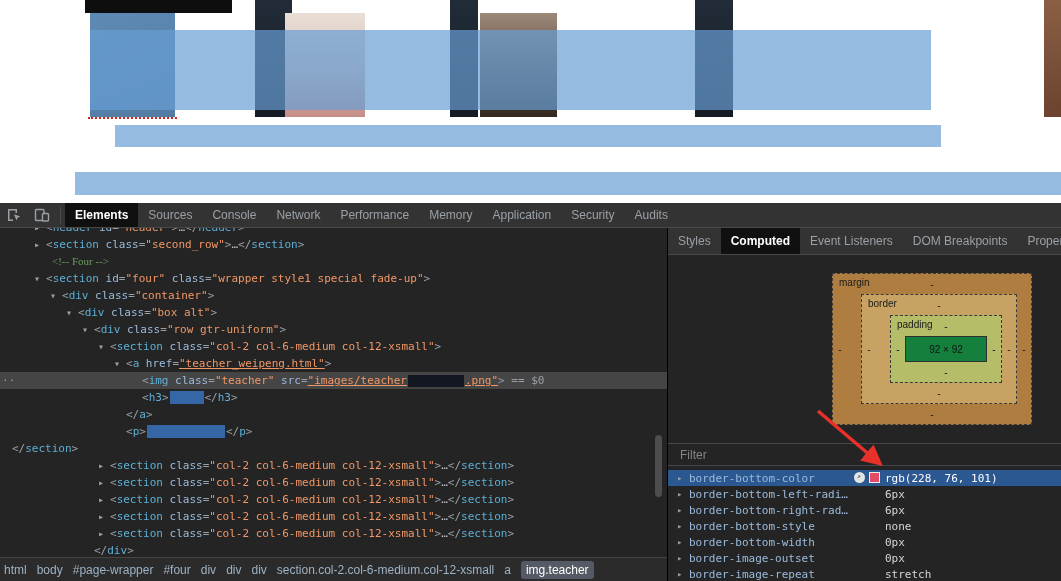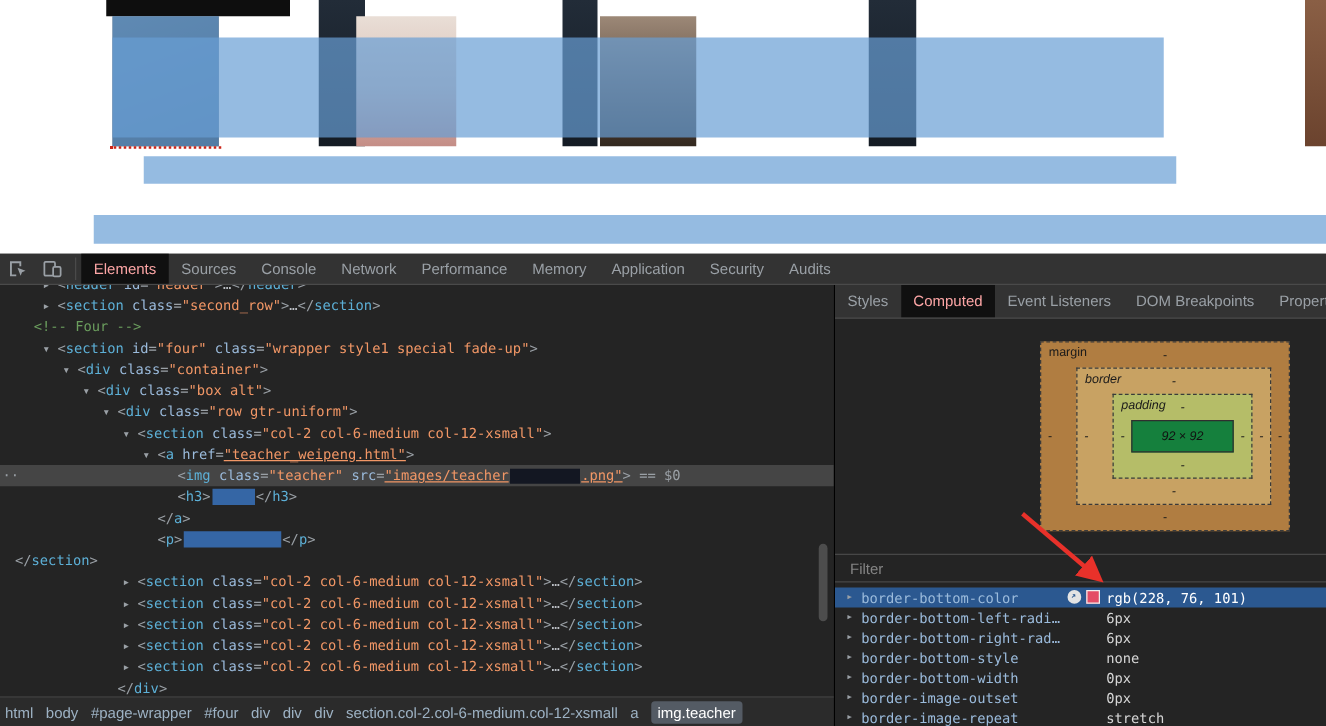--- a/index.html
+++ b/index.html
@@ -12,21 +12,21 @@
   .ph-dark{background:linear-gradient(180deg,#222c38,#141b24);}
   .hl{position:absolute;}
   .red-underline{position:absolute;left:88px;top:117px;width:89px;height:0;border-top:2px dotted #cc2418;}
 
   
   .devtools{position:absolute;top:203px;left:0;width:1061px;height:378px;background:#242424;color:#e8eaed;display:flex;flex-direction:column;}
   .dt-tabbar{flex:0 0 24px;background:#333333;border-bottom:1px solid #4a4a4a;display:flex;align-items:stretch;}
   .dt-iconbtn{display:flex;align-items:center;padding:0 6px;}
   .dt-sep{width:1px;background:#4a4a4a;margin:3px 4px;}
   .dt-tab{padding:0 10px;font-size:12px;color:#9aa0a6;display:flex;align-items:center;cursor:default;white-space:nowrap;}
-  .dt-tab.sel{background:#101010;color:#fca5a5;}
+  .dt-tab.sel{background:#101010;color:#ffffff;font-weight:bold;}
 
   .dt-body{flex:1;display:flex;min-height:0;}
   .dt-left{width:667px;flex:0 0 667px;display:flex;flex-direction:column;border-right:1px solid #000;min-width:0;}
   .tree{flex:1;overflow:hidden;font-family:"DejaVu Sans Mono",monospace;font-size:11px;line-height:17px;position:relative;background:#242424;}
   .trow{height:17px;white-space:pre;position:relative;}
   .trow.sel{background:#454545;}
   .clip{height:8px;overflow:hidden;}
   .clip .trow{margin-top:-9px;}
   .arrow{display:inline-block;width:12px;color:#9aa0a6;font-size:10px;}
   .gutter{position:absolute;left:2px;color:#9aa0a6;}
@@ -47,21 +47,21 @@
   .crumb.sel{background:#545b64;color:#fff;padding:2px 5px;border-radius:3px;}
 
   .dt-right{flex:1;display:flex;flex-direction:column;min-width:0;background:#242424;}
   .rtabs{flex:0 0 26px;background:#333333;border-bottom:1px solid #4a4a4a;display:flex;overflow:hidden;}
   .rcontent{flex:1;display:flex;flex-direction:column;overflow:hidden;}
 
   .bm-wrap{flex:0 0 188px;display:flex;align-items:center;justify-content:flex-end;padding-right:29px;}
   .bm{display:grid;grid-template-columns:14px 1fr 14px;grid-template-rows:20px 1fr 20px;position:relative;font-size:10px;color:#1a1a1a;border:1px dashed #3a3a3a;margin-left:14px;}
   .bm-label{position:absolute;top:3px;left:6px;font-size:10px;color:#1a1a1a;}
   .bm-dash{display:flex;align-items:center;justify-content:center;}
-  .bm-center{display:flex;align-items:center;justify-content:flex-end;font-style:italic;}
+  .bm-center{display:flex;align-items:center;justify-content:flex-end;}
   .bm.margin{background:#b07d41;}
   .bm.border{background:#c8a263;}
   .bm.padding{background:#b5bd68;}
   .bm-content{width:80px;height:24px;background:#15803d;border:1px solid #2f2f2f;display:flex;align-items:center;justify-content:center;font-size:10px;color:#111;}
 
   .filter-bar{flex:0 0 21px;border-top:1px solid #474747;border-bottom:1px solid #474747;display:flex;align-items:center;padding:0 12px;font-size:12px;color:#848484;}
 
   .props{flex:1;padding-top:4px;font-family:"DejaVu Sans Mono",monospace;font-size:11px;overflow:hidden;}
   .prow{height:16px;display:flex;align-items:center;padding-left:9px;white-space:nowrap;}
   .prow.sel{background:#2b5890;}
@@ -130,21 +130,21 @@
     </div>
 
     <div class="dt-body">
 
       <div class="dt-left">
         <div class="tree" id="tree">
             <div class="clip">
               <div class="trow" style="padding-left: 34px;"><span class="arrow">▸</span><span class="tk-p">&lt;</span><span class="tk-t">header</span><span class="tk-a"> id</span><span class="tk-p">=</span><span class="tk-s">"header"</span><span class="tk-p">&gt;</span><span class="tk-e">…</span><span class="tk-p">&lt;/</span><span class="tk-t">header</span><span class="tk-p">&gt;</span></div>
             </div>
             <div class="trow" style="padding-left: 34px;"><span class="arrow">▸</span><span class="tk-p">&lt;</span><span class="tk-t">section</span><span class="tk-a"> class</span><span class="tk-p">=</span><span class="tk-s">"second_row"</span><span class="tk-p">&gt;</span><span class="tk-e">…</span><span class="tk-p">&lt;/</span><span class="tk-t">section</span><span class="tk-p">&gt;</span></div>
-            <div class="trow" style="padding-left: 15px;"><span class="arrow"> </span><span class="tk-c">&lt;!-- Four --&gt;</span></div>
+            <div class="trow" style="padding-left: 40px; font-family: Liberation Serif, serif;"><span class="arrow"> </span><span class="tk-c">&lt;!-- Four --&gt;</span></div>
             <div class="trow" style="padding-left: 34px;"><span class="arrow">▾</span><span class="tk-p">&lt;</span><span class="tk-t">section</span><span class="tk-a"> id</span><span class="tk-p">=</span><span class="tk-s">"four"</span><span class="tk-a"> class</span><span class="tk-p">=</span><span class="tk-s">"wrapper style1 special fade-up"</span><span class="tk-p">&gt;</span></div>
             <div class="trow" style="padding-left: 50px;"><span class="arrow">▾</span><span class="tk-p">&lt;</span><span class="tk-t">div</span><span class="tk-a"> class</span><span class="tk-p">=</span><span class="tk-s">"container"</span><span class="tk-p">&gt;</span></div>
             <div class="trow" style="padding-left: 66px;"><span class="arrow">▾</span><span class="tk-p">&lt;</span><span class="tk-t">div</span><span class="tk-a"> class</span><span class="tk-p">=</span><span class="tk-s">"box alt"</span><span class="tk-p">&gt;</span></div>
             <div class="trow" style="padding-left: 82px;"><span class="arrow">▾</span><span class="tk-p">&lt;</span><span class="tk-t">div</span><span class="tk-a"> class</span><span class="tk-p">=</span><span class="tk-s">"row gtr-uniform"</span><span class="tk-p">&gt;</span></div>
             <div class="trow" style="padding-left: 98px;"><span class="arrow">▾</span><span class="tk-p">&lt;</span><span class="tk-t">section</span><span class="tk-a"> class</span><span class="tk-p">=</span><span class="tk-s">"col-2 col-6-medium col-12-xsmall"</span><span class="tk-p">&gt;</span></div>
             <div class="trow" style="padding-left: 114px;"><span class="arrow">▾</span><span class="tk-p">&lt;</span><span class="tk-t">a</span><span class="tk-a"> href</span><span class="tk-p">=</span><span class="tk-l">"teacher_weipeng.html"</span><span class="tk-p">&gt;</span></div>
             <div class="trow sel" style="padding-left: 130px;"><span class="gutter">··</span><span class="arrow"> </span><span class="tk-p">&lt;</span><span class="tk-t">img</span><span class="tk-a"> class</span><span class="tk-p">=</span><span class="tk-s">"teacher"</span><span class="tk-a"> src</span><span class="tk-p">=</span><span class="tk-l">"images/teacher</span><span class="redact-d" style="width: 56px;"></span><span class="tk-l">.png"</span><span class="tk-p">&gt;</span><span class="tk-m"> == $0</span></div>
             <div class="trow" style="padding-left: 130px;"><span class="arrow"> </span><span class="tk-p">&lt;</span><span class="tk-t">h3</span><span class="tk-p">&gt;</span><span class="redact-b" style="width: 34px;"></span><span class="tk-p">&lt;/</span><span class="tk-t">h3</span><span class="tk-p">&gt;</span></div>
             <div class="trow" style="padding-left: 114px;"><span class="arrow"> </span><span class="tk-p">&lt;/</span><span class="tk-t">a</span><span class="tk-p">&gt;</span></div>
             <div class="trow" style="padding-left: 114px;"><span class="arrow"> </span><span class="tk-p">&lt;</span><span class="tk-t">p</span><span class="tk-p">&gt;</span><span class="redact-b" style="width: 78px;"></span><span class="tk-p">&lt;/</span><span class="tk-t">p</span><span class="tk-p">&gt;</span></div>

